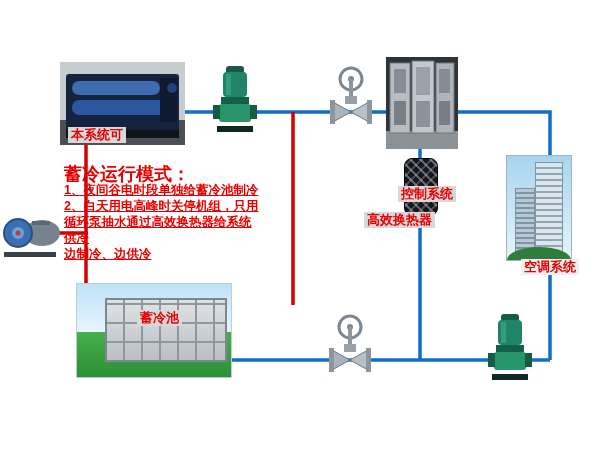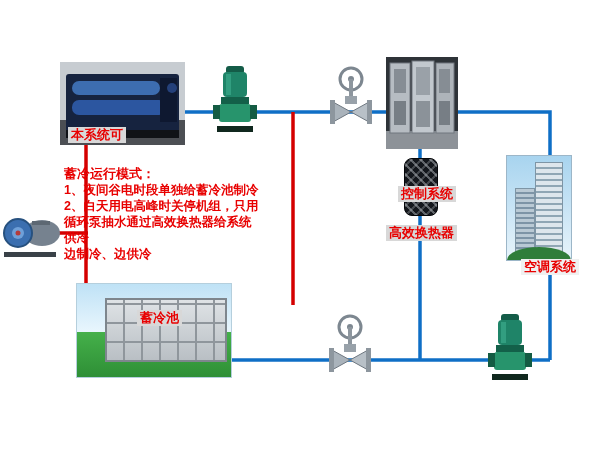--- a/index.html
+++ b/index.html
@@ -29,35 +29,35 @@
   .cabinet{left:386px;top:57px;width:72px;height:92px;}
   .chip-control{left:398px;top:146px;margin-top:40px;}
   .exchanger{
     left:404px;top:158px;width:32px;height:56px;border-radius:8px;
     background:
       repeating-linear-gradient(45deg, rgba(190,195,200,.45) 0 2px, transparent 2px 7px),
       repeating-linear-gradient(-45deg, rgba(140,145,150,.4) 0 2px, transparent 2px 7px),
       #14171c;
     border:1px solid #05070a;
   }
-  .chip-exchanger{left:386px;top:212px;margin-top:13px;}
+  .chip-exchanger{left:364px;top:212px;}
   .building{left:506px;top:155px;width:64px;height:104px;background:linear-gradient(#a8d4ef,#e8f4fb);border:1px solid #9cb6c8;}
   .tower{position:absolute;left:28px;top:6px;width:26px;height:90px;
     background:repeating-linear-gradient(180deg,#dde6ec 0 4px,#8fa6b4 4px 6px);border:1px solid #7e95a5;}
   .tower2{position:absolute;left:8px;top:32px;width:18px;height:64px;
     background:repeating-linear-gradient(180deg,#b9c9d4 0 3px,#7d94a6 3px 5px);border:1px solid #7e95a5;}
   .trees{position:absolute;left:0;bottom:0;width:100%;height:13px;background:#2f7d3a;
     border-radius:50% 50% 0 0 / 100% 100% 0 0;}
   .chip-system{left:521px;top:259px;background:#f0f0f0;}
   .notes{
     position:absolute;left:64px;top:166px;width:214px;
     color:var(--label-red,#e80000);font-size:12.5px;line-height:16px;font-weight:bold;z-index:4;
   }
-  .notes-title{display:block;font-size:13px;}
-  .notes-line{display:block;}
+  .notes-title{display:block;font-size:18px;}
+  .notes-line{display:block;text-decoration:underline;}
   .badge{
     position:absolute;left:265px;top:202px;width:60px;height:26px;z-index:6;
     background:var(--badge-bg,#4d5a68);color:#ffffff;font-weight:bold;font-size:15px;
     display:flex;align-items:center;justify-content:center;
   }
   .pump-left{left:2px;top:207px;width:60px;height:52px;}
   .tank{left:76px;top:283px;width:154px;height:93px;z-index:3;
     background:linear-gradient(#bfe2f6 0%,#e9f6fd 52%,#45b04a 52%,#2e8f36 100%);border:1px solid #b5cfdd;}
   .tank-body{
     position:absolute;left:28px;top:14px;width:118px;height:60px;

